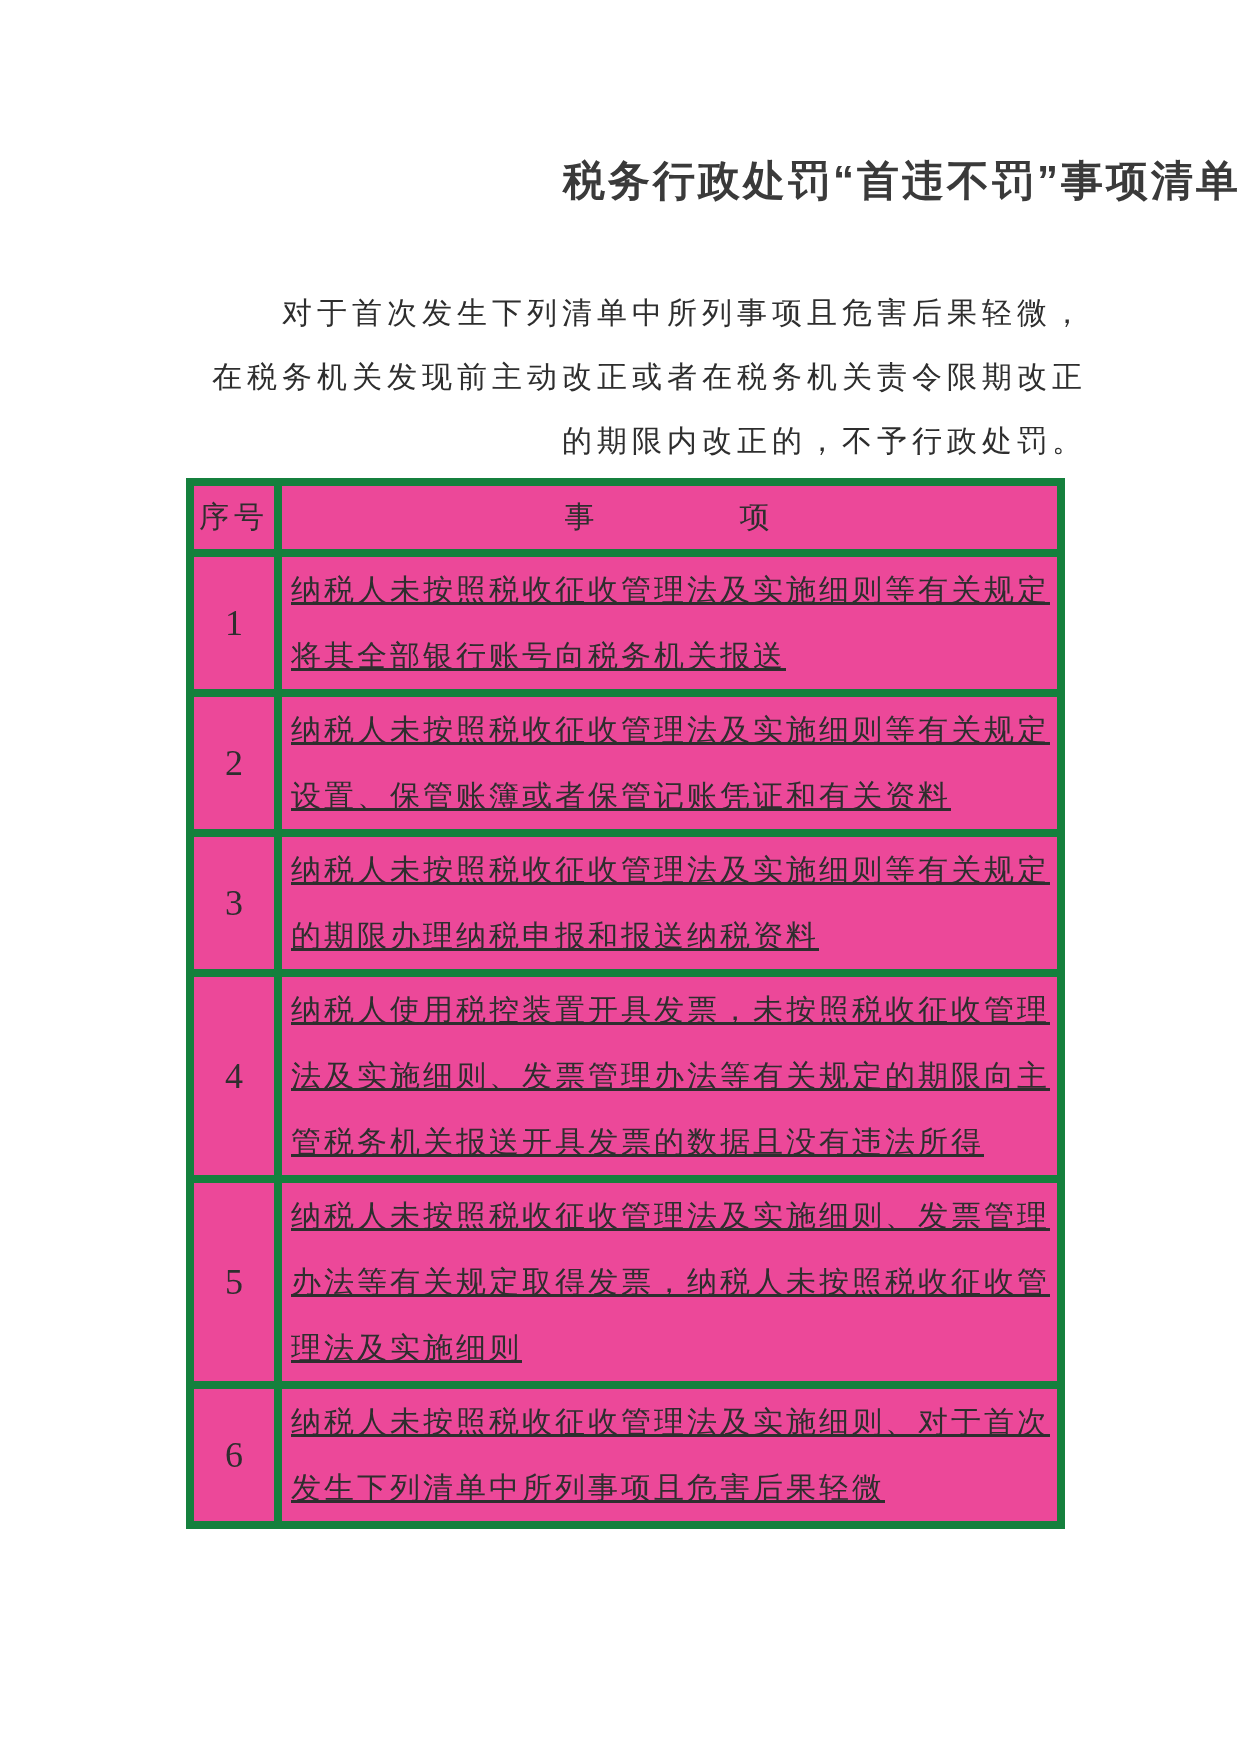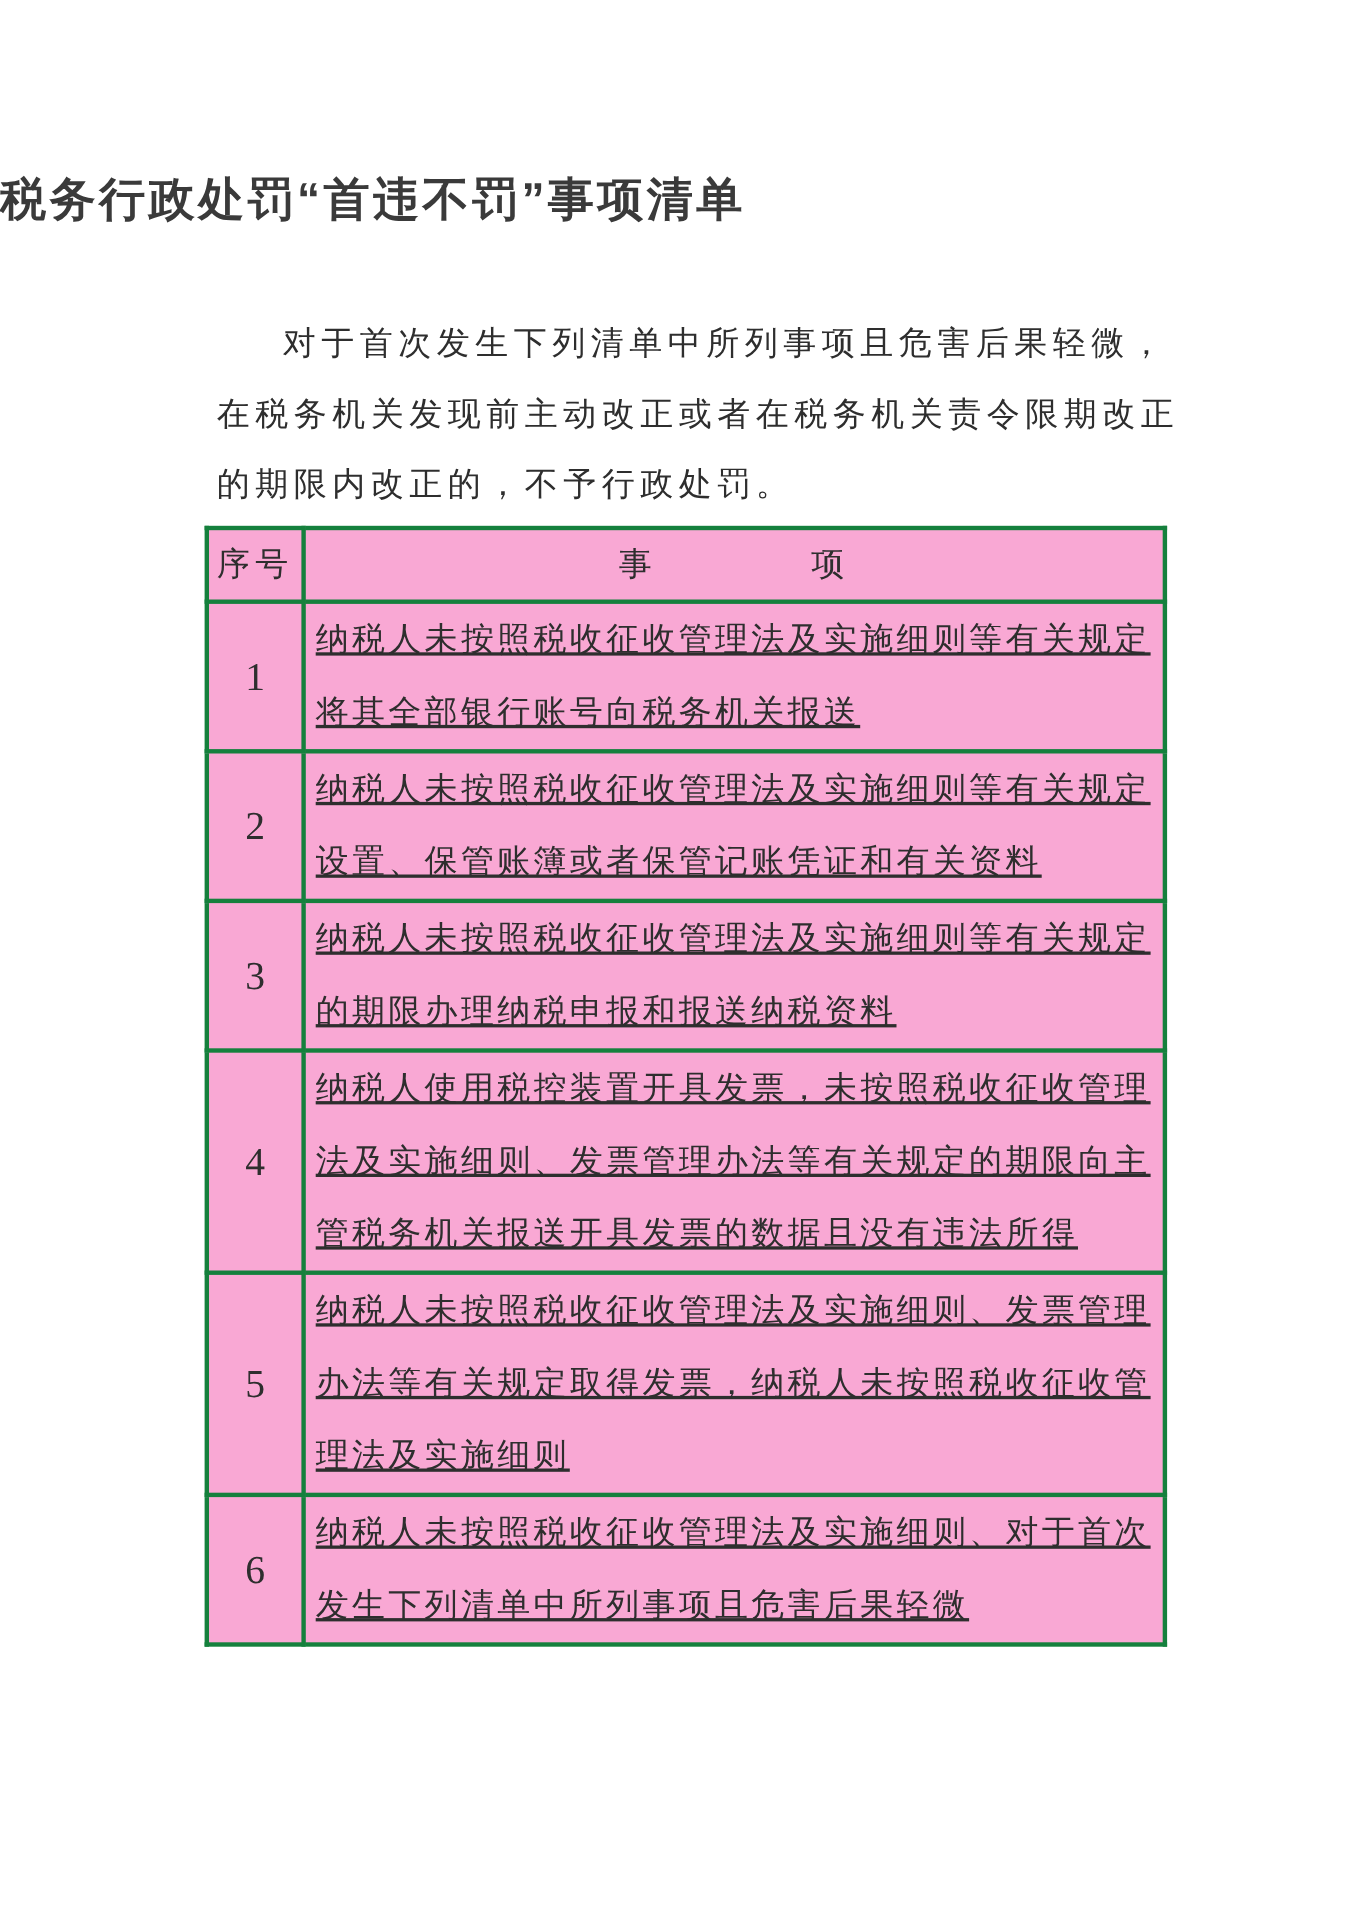--- a/index.html
+++ b/index.html
@@ -11,48 +11,48 @@
     position: relative;
     width: 1241px;
     height: 1754px;
     background: #ffffff;
     overflow: hidden;
     font-family: "Liberation Serif", "DejaVu Serif", serif;
     color: #2e2e2e;
   }
   .doc-title {
     margin: 158px 0 0 0;
-    text-align: left;
+    text-align: right;
     font-family: "Liberation Sans", "DejaVu Sans", sans-serif;
     font-weight: bold;
     font-size: 42px;
     line-height: 46px;
     letter-spacing: 3px;
     color: #3a3a3a;
   }
   .intro {
     margin: 77px 0 0 197px;
     width: 890px;
     font-size: 30px;
     line-height: 64px;
     letter-spacing: 5px;
     text-indent: 60px;
-    text-align: left;
+    text-align: right;
     color: #2e2e2e;
   }
   table.items-table {
     margin: 5px 0 0 186px;
     border-collapse: collapse;
     table-layout: fixed;
     width: 871px;
   }
   .items-table th,
   .items-table td {
-    border: 4px solid #15803d;
-    background: #f9a8d4;
+    border: 8px solid #15803d;
+    background: #ec4899;
   }
   .items-table th {
     height: 61px;
     font-weight: normal;
     font-size: 30px;
     letter-spacing: 5px;
     text-align: center;
     vertical-align: middle;
     color: #2e2e2e;
   }

